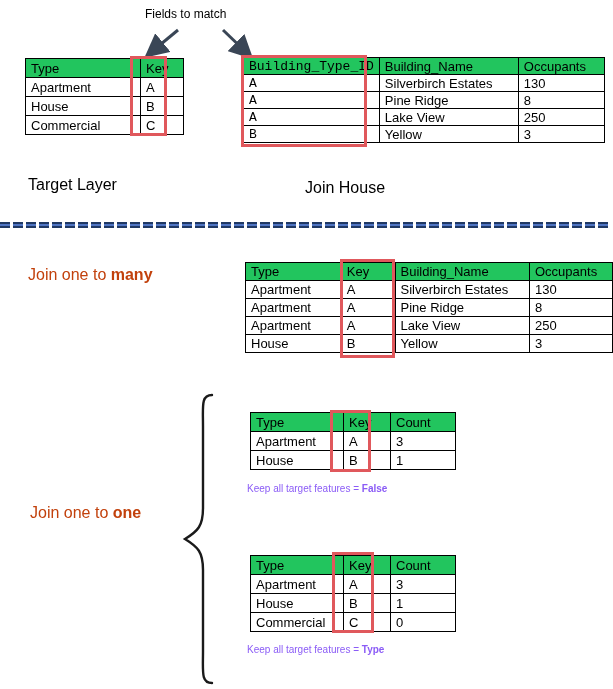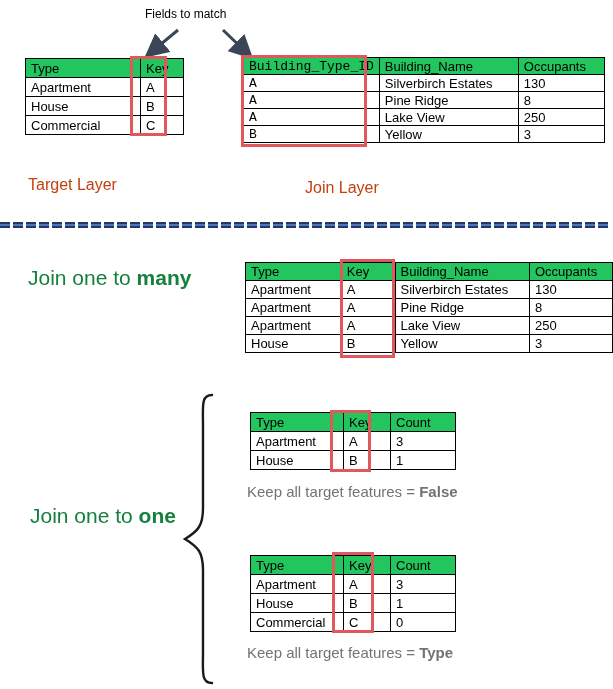--- a/index.html
+++ b/index.html
@@ -2,23 +2,23 @@
 <html><head>
 <meta charset="utf-8">
 <style>
   html,body{margin:0;padding:0;background:#fff;}
   .canvas{
     position:relative;width:613px;height:689px;background:#ffffff;
     font-family:"Liberation Sans",sans-serif;color:#1a1a1a;overflow:hidden;
   }
   .abs{position:absolute;}
   .title{font-size:12px;color:#000;}
-  .layer-label{font-size:16px;color:#c2410c;}
-  .join-label{font-size:21px;color:#15803d;}
-  .caption{font-size:15px;color:#737373;white-space:nowrap;}
+  .layer-label{font-size:16px;color:#000000;}
+  .join-label{font-size:16px;color:#c2410c;}
+  .caption{font-size:10px;color:#8b5cf6;white-space:nowrap;}
   table{border-collapse:collapse;table-layout:fixed;font-size:13px;color:#000;}
   th,td{
     border:1px solid #000;padding:0 5px;text-align:left;font-weight:normal;
     white-space:nowrap;overflow:hidden;
   }
   th{background:#22c55e;}
   .t-target th,.t-target td{height:18px;}
   .t-target .c0{width:104px;} .t-target .c1{width:32px;}
   .t-join th,.t-join td{height:16px;}
   .t-join .c0{width:120px;font-family:Liberation Mono, monospace;} .t-join .c1{width:128px;} .t-join .c2{width:75px;}
@@ -108,21 +108,21 @@
         <tr>
           <td class="c0">B</td>
           <td class="c1">Yellow</td>
           <td class="c2">3</td>
         </tr>
       </tbody>
     </table>
   <div class="redbox" style="left:241px;top:55px;width:126px;height:92px;"></div>
 
   <div class="abs layer-label" style="left:28px;top:176px;">Target Layer</div>
-  <div class="abs layer-label" style="left:305px;top:179px;">Join Layer</div>
+  <div class="abs layer-label" style="left:305px;top:179px;">Join House</div>
 
   <div class="divider"></div>
 
   <div class="abs join-label" style="left:28px;top:266px;"><span>Join one to </span><b>many</b></div>
 
   <table class="abs t-many" style="left:245px;top:262px;">
       <thead>
         <tr>
           <th class="c0">Type</th>
           <th class="c1">Key</th>

